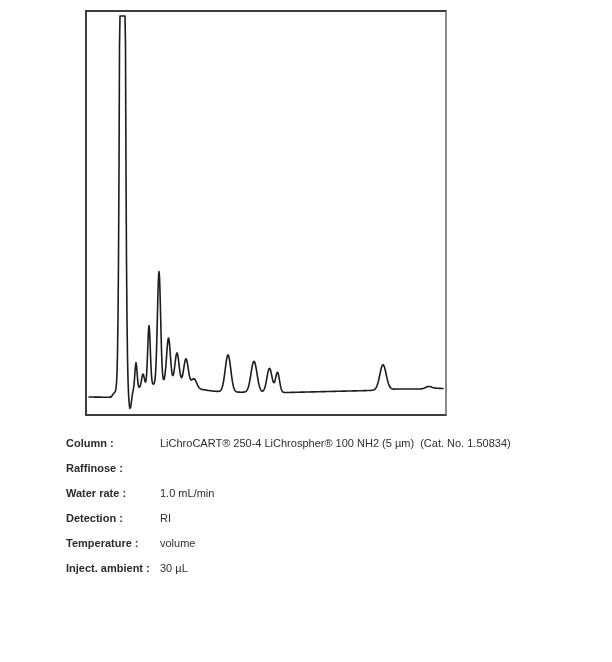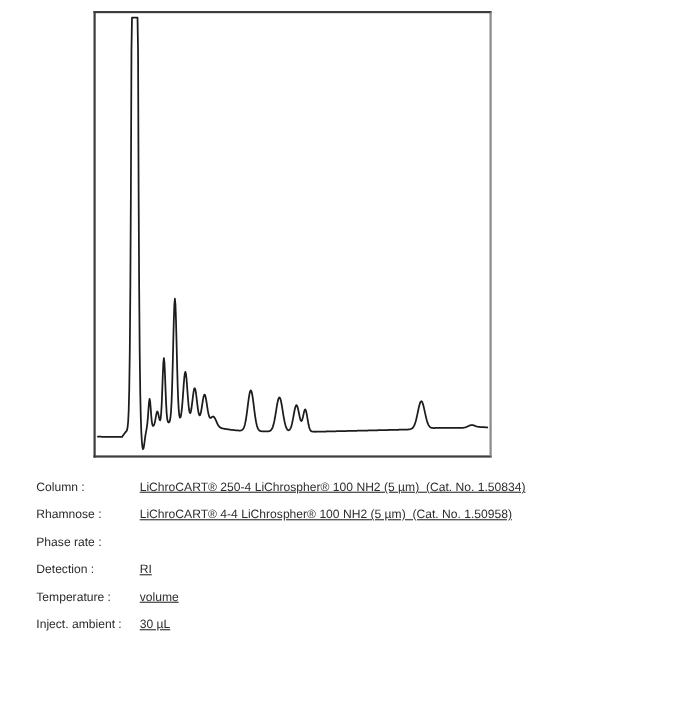--- a/index.html
+++ b/index.html
@@ -36,53 +36,53 @@
     font-size: 11px;
     line-height: 14px;
   }
   .spec-row {
     display: flex;
     margin-bottom: 11px;
   }
   .spec-label {
     flex: 0 0 94px;
     width: 94px;
-    font-weight: normal;
+    font-weight: bold;
     white-space: nowrap;
     color: #2b2b2b;
+    margin-left: 33px;
   }
   .spec-value {
     flex: 1;
     white-space: pre-wrap;
     color: #2e2e2e;
-    text-decoration: underline;
   }
 </style>
 </head>
 <body>
 
 <div class="page">
 
   <div class="plot-box">
     <svg preserveAspectRatio="none" xmlns="http://www.w3.org/2000/svg" viewBox="0 0 358 402">
         <path d="M2.0 384.98L2.5 384.99L3.0 385.00L3.5 385.01L4.0 385.02L4.5 385.03L5.0 385.04L5.5 385.05L6.0 385.06L6.5 385.07L7.0 385.08L7.5 385.09L8.0 385.09L8.5 385.10L9.0 385.11L9.5 385.12L10.0 385.12L10.5 385.13L11.0 385.14L11.5 385.15L12.0 385.15L12.5 385.16L13.0 385.16L13.5 385.17L14.0 385.17L14.5 385.18L15.0 385.18L15.5 385.18L16.0 385.19L16.5 385.19L17.0 385.19L17.5 385.19L18.0 385.19L18.5 385.19L19.0 385.19L19.5 385.19L20.0 385.19L20.5 385.19L21.0 385.18L21.5 385.18L22.0 385.18L22.5 385.17L23.0 385.16L23.5 385.16L24.0 385.15L24.5 384.46L25.0 383.77L25.5 383.08L26.0 382.39L26.5 381.68L27.0 380.95L27.5 380.56L28.0 379.95L28.5 378.81L29.0 376.44L29.5 371.41L30.0 361.14L30.5 341.67L31.0 306.62L31.5 248.36L32.0 159.22L32.5 34.13L33.0 4.00L33.5 4.00L34.0 4.00L34.5 4.00L35.0 4.00L35.5 4.00L36.0 4.00L36.5 4.00L37.0 4.00L37.5 4.00L38.0 4.00L38.5 33.69L39.0 159.01L39.5 248.75L40.0 308.22L40.5 345.32L41.0 367.76L41.5 381.38L42.0 389.74L42.5 394.51L43.0 396.32L43.5 395.53L44.0 392.80L44.5 389.05L45.0 385.23L45.5 381.94L46.0 379.21L46.5 376.46L47.0 372.64L47.5 366.93L48.0 359.75L48.5 353.35L49.0 350.67L49.5 353.11L50.0 359.25L50.5 366.07L51.0 371.22L51.5 374.07L52.0 375.15L52.5 375.14L53.0 374.42L53.5 373.00L54.0 370.84L54.5 368.08L55.0 365.21L55.5 362.96L56.0 362.03L56.5 362.71L57.0 364.68L57.5 367.19L58.0 369.33L58.5 370.18L59.0 368.80L59.5 364.16L60.0 355.45L60.5 343.01L61.0 329.15L61.5 317.95L62.0 313.56L62.5 317.72L63.0 328.69L63.5 342.37L64.0 354.72L64.5 363.53L65.0 368.67L65.5 371.13L66.0 372.02L66.5 372.09L67.0 371.56L67.5 370.19L68.0 367.32L68.5 361.91L69.0 352.75L69.5 338.93L70.0 320.61L70.5 299.63L71.0 279.59L71.5 264.98L72.0 259.58L72.5 264.84L73.0 279.31L73.5 299.21L74.0 320.03L74.5 338.18L75.0 351.79L75.5 360.64L76.0 365.54L76.5 367.56L77.0 367.51L77.5 365.85L78.0 362.69L78.5 358.05L79.0 352.07L79.5 345.14L80.0 338.05L80.5 331.82L81.0 327.54L81.5 326.01L82.0 327.55L82.5 331.83L83.0 338.01L83.5 345.00L84.0 351.69L84.5 357.24L85.0 361.16L85.5 363.25L86.0 363.55L86.5 362.24L87.0 359.59L87.5 355.94L88.0 351.75L88.5 347.58L89.0 344.02L89.5 341.66L90.0 340.87L90.5 341.81L91.0 344.32L91.5 348.00L92.0 352.28L92.5 356.58L93.0 360.37L93.5 363.27L94.0 365.06L94.5 365.65L95.0 365.09L95.5 363.49L96.0 361.03L96.5 357.99L97.0 354.70L97.5 351.55L98.0 348.95L98.5 347.26L99.0 346.72L99.5 347.41L100.0 349.24L100.5 351.95L101.0 355.17L101.5 358.50L102.0 361.59L102.5 364.17L103.0 366.08L103.5 367.29L104.0 367.87L104.5 367.94L105.0 367.69L105.5 367.28L106.0 366.90L106.5 366.68L107.0 366.70L107.5 367.02L108.0 367.62L108.5 368.49L109.0 369.53L109.5 370.67L110.0 371.82L110.5 372.92L111.0 373.91L111.5 374.76L112.0 375.46L112.5 376.02L113.0 376.45L113.5 376.78L114.0 377.03L114.5 377.23L115.0 377.38L115.5 377.51L116.0 377.62L116.5 377.72L117.0 377.81L117.5 377.89L118.0 377.97L118.5 378.06L119.0 378.14L119.5 378.21L120.0 378.29L120.5 378.36L121.0 378.43L121.5 378.50L122.0 378.57L122.5 378.63L123.0 378.70L123.5 378.76L124.0 378.82L124.5 378.88L125.0 378.93L125.5 378.99L126.0 379.04L126.5 379.09L127.0 379.14L127.5 379.18L128.0 379.23L128.5 379.27L129.0 379.31L129.5 379.35L130.0 379.38L130.5 379.40L131.0 379.40L131.5 379.38L132.0 379.32L132.5 379.20L133.0 378.97L133.5 378.60L134.0 378.03L134.5 377.18L135.0 375.98L135.5 374.36L136.0 372.24L136.5 369.61L137.0 366.47L137.5 362.88L138.0 359.00L138.5 355.03L139.0 351.21L139.5 347.84L140.0 345.20L140.5 343.52L141.0 342.95L141.5 343.55L142.0 345.26L142.5 347.94L143.0 351.33L143.5 355.18L144.0 359.19L144.5 363.10L145.0 366.71L145.5 369.89L146.0 372.56L146.5 374.71L147.0 376.36L147.5 377.60L148.0 378.48L148.5 379.09L149.0 379.50L149.5 379.76L150.0 379.93L150.5 380.03L151.0 380.09L151.5 380.13L152.0 380.15L152.5 380.16L153.0 380.17L153.5 380.18L154.0 380.18L154.5 380.19L155.0 380.19L155.5 380.18L156.0 380.17L156.5 380.15L157.0 380.10L157.5 380.02L158.0 379.88L158.5 379.67L159.0 379.35L159.5 378.88L160.0 378.21L160.5 377.28L161.0 376.06L161.5 374.48L162.0 372.53L162.5 370.20L163.0 367.52L163.5 364.57L164.0 361.47L164.5 358.37L165.0 355.46L165.5 352.93L166.0 350.96L166.5 349.72L167.0 349.30L167.5 349.73L168.0 350.98L168.5 352.95L169.0 355.49L169.5 358.41L170.0 361.51L170.5 364.62L171.0 367.58L171.5 370.26L172.0 372.59L172.5 374.54L173.0 376.11L173.5 377.31L174.0 378.19L174.5 378.77L175.0 379.09L175.5 379.15L176.0 378.95L176.5 378.48L177.0 377.68L177.5 376.52L178.0 374.96L178.5 373.00L179.0 370.66L179.5 368.04L180.0 365.26L180.5 362.53L181.0 360.06L181.5 358.10L182.0 356.83L182.5 356.39L183.0 356.82L183.5 358.07L184.0 359.98L184.5 362.33L185.0 364.84L185.5 367.20L186.0 369.12L186.5 370.36L187.0 370.73L187.5 370.15L188.0 368.71L188.5 366.63L189.0 364.28L189.5 362.15L190.0 360.68L190.5 360.23L191.0 360.95L191.5 362.74L192.0 365.32L192.5 368.31L193.0 371.29L193.5 373.96L194.0 376.14L194.5 377.76L195.0 378.88L195.5 379.59L196.0 380.02L196.5 380.26L197.0 380.38L197.5 380.44L198.0 380.47L198.5 380.48L199.0 380.49L199.5 380.50L200.0 380.50L200.5 380.49L201.0 380.48L201.5 380.46L202.0 380.45L202.5 380.44L203.0 380.43L203.5 380.42L204.0 380.40L204.5 380.39L205.0 380.38L205.5 380.37L206.0 380.36L206.5 380.34L207.0 380.33L207.5 380.32L208.0 380.31L208.5 380.30L209.0 380.28L209.5 380.27L210.0 380.26L210.5 380.25L211.0 380.23L211.5 380.22L212.0 380.21L212.5 380.20L213.0 380.19L213.5 380.17L214.0 380.16L214.5 380.15L215.0 380.14L215.5 380.13L216.0 380.11L216.5 380.10L217.0 380.09L217.5 380.08L218.0 380.07L218.5 380.05L219.0 380.04L219.5 380.03L220.0 380.02L220.5 380.01L221.0 379.99L221.5 379.98L222.0 379.97L222.5 379.96L223.0 379.95L223.5 379.93L224.0 379.92L224.5 379.91L225.0 379.90L225.5 379.89L226.0 379.87L226.5 379.86L227.0 379.85L227.5 379.84L228.0 379.83L228.5 379.81L229.0 379.80L229.5 379.79L230.0 379.78L230.5 379.77L231.0 379.75L231.5 379.74L232.0 379.73L232.5 379.72L233.0 379.70L233.5 379.69L234.0 379.68L234.5 379.67L235.0 379.66L235.5 379.64L236.0 379.63L236.5 379.62L237.0 379.61L237.5 379.60L238.0 379.58L238.5 379.57L239.0 379.56L239.5 379.55L240.0 379.54L240.5 379.52L241.0 379.51L241.5 379.50L242.0 379.49L242.5 379.48L243.0 379.46L243.5 379.45L244.0 379.44L244.5 379.43L245.0 379.42L245.5 379.40L246.0 379.39L246.5 379.38L247.0 379.37L247.5 379.36L248.0 379.34L248.5 379.33L249.0 379.32L249.5 379.31L250.0 379.30L250.5 379.28L251.0 379.27L251.5 379.26L252.0 379.25L252.5 379.23L253.0 379.22L253.5 379.21L254.0 379.20L254.5 379.19L255.0 379.17L255.5 379.16L256.0 379.15L256.5 379.14L257.0 379.13L257.5 379.11L258.0 379.10L258.5 379.09L259.0 379.08L259.5 379.07L260.0 379.05L260.5 379.04L261.0 379.03L261.5 379.02L262.0 379.01L262.5 378.99L263.0 378.98L263.5 378.97L264.0 378.96L264.5 378.95L265.0 378.93L265.5 378.92L266.0 378.91L266.5 378.90L267.0 378.89L267.5 378.87L268.0 378.86L268.5 378.85L269.0 378.84L269.5 378.83L270.0 378.81L270.5 378.80L271.0 378.79L271.5 378.78L272.0 378.77L272.5 378.75L273.0 378.74L273.5 378.73L274.0 378.72L274.5 378.70L275.0 378.69L275.5 378.68L276.0 378.67L276.5 378.66L277.0 378.64L277.5 378.63L278.0 378.62L278.5 378.61L279.0 378.60L279.5 378.58L280.0 378.57L280.5 378.56L281.0 378.55L281.5 378.54L282.0 378.52L282.5 378.51L283.0 378.49L283.5 378.46L284.0 378.42L284.5 378.38L285.0 378.32L285.5 378.25L286.0 378.14L286.5 378.00L287.0 377.80L287.5 377.52L288.0 377.12L288.5 376.59L289.0 375.88L289.5 374.96L290.0 373.80L290.5 372.38L291.0 370.68L291.5 368.73L292.0 366.55L292.5 364.23L293.0 361.83L293.5 359.49L294.0 357.32L294.5 355.46L295.0 354.02L295.5 353.11L296.0 352.78L296.5 353.05L297.0 353.91L297.5 355.30L298.0 357.10L298.5 359.21L299.0 361.50L299.5 363.84L300.0 366.11L300.5 368.23L301.0 370.12L301.5 371.76L302.0 373.13L302.5 374.24L303.0 375.10L303.5 375.76L304.0 376.23L304.5 376.57L305.0 376.80L305.5 376.95L306.0 377.03L306.5 377.08L307.0 377.10L307.5 377.10L308.0 377.09L308.5 377.07L309.0 377.05L309.5 377.02L310.0 377.00L310.5 377.00L311.0 377.00L311.5 377.00L312.0 377.00L312.5 377.00L313.0 377.00L313.5 377.00L314.0 377.00L314.5 377.00L315.0 377.00L315.5 377.00L316.0 377.00L316.5 377.00L317.0 377.00L317.5 377.00L318.0 377.00L318.5 377.00L319.0 377.00L319.5 377.00L320.0 377.00L320.5 377.00L321.0 377.00L321.5 377.00L322.0 377.00L322.5 377.00L323.0 377.00L323.5 377.00L324.0 377.00L324.5 377.00L325.0 377.00L325.5 377.00L326.0 377.00L326.5 377.00L327.0 377.00L327.5 377.00L328.0 377.00L328.5 377.00L329.0 377.00L329.5 377.00L330.0 377.00L330.5 377.00L331.0 376.99L331.5 376.99L332.0 376.98L332.5 376.96L333.0 376.94L333.5 376.91L334.0 376.87L334.5 376.81L335.0 376.73L335.5 376.63L336.0 376.50L336.5 376.35L337.0 376.18L337.5 375.99L338.0 375.79L338.5 375.50L339.0 375.23L339.5 374.99L340.0 374.77L340.5 374.61L341.0 374.50L341.5 374.44L342.0 374.44L342.5 374.49L343.0 374.57L343.5 374.67L344.0 374.79L344.5 375.01L345.0 375.22L345.5 375.41L346.0 375.58L346.5 375.73L347.0 375.85L347.5 375.95L348.0 376.04L348.5 376.10L349.0 376.15L349.5 376.19L350.0 376.23L350.5 376.26L351.0 376.28L351.5 376.31L352.0 376.33L352.5 376.35L353.0 376.37L353.5 376.40L354.0 376.42L354.5 376.44L355.0 376.46L355.5 376.48L356.0 376.50" fill="none" stroke="#1c1c1c" stroke-width="1.6" stroke-linejoin="round" stroke-linecap="round"></path>
       </svg>
   </div>
 
   <div class="specs">
     <div class="spec-row">
       <div class="spec-label">Column :</div>
       <div class="spec-value">LiChroCART® 250-4 LiChrospher® 100 NH2 (5 µm)  (Cat. No. 1.50834)</div>
     </div>
     <div class="spec-row">
-      <div class="spec-label">Rhamnose :</div>
-      <div class="spec-value">LiChroCART® 4-4 LiChrospher® 100 NH2 (5 µm)  (Cat. No. 1.50958)</div>
+      <div class="spec-label">Raffinose :</div>
     </div>
     <div class="spec-row">
-      <div class="spec-label">Phase rate :</div>
+      <div class="spec-label">Water rate :</div>
+      <div class="spec-value">1.0 mL/min</div>
     </div>
     <div class="spec-row">
       <div class="spec-label">Detection :</div>
       <div class="spec-value">RI</div>
     </div>
     <div class="spec-row">
       <div class="spec-label">Temperature :</div>
       <div class="spec-value">volume</div>
     </div>
     <div class="spec-row">

